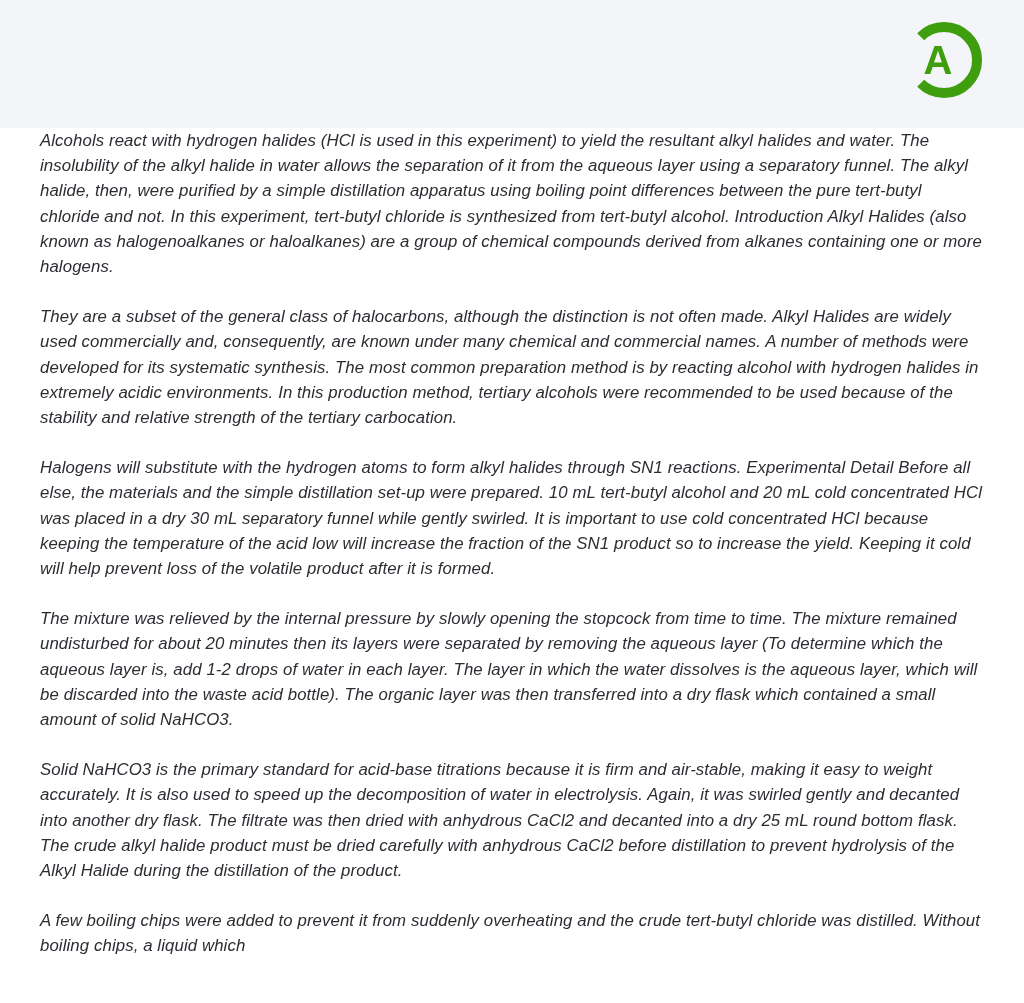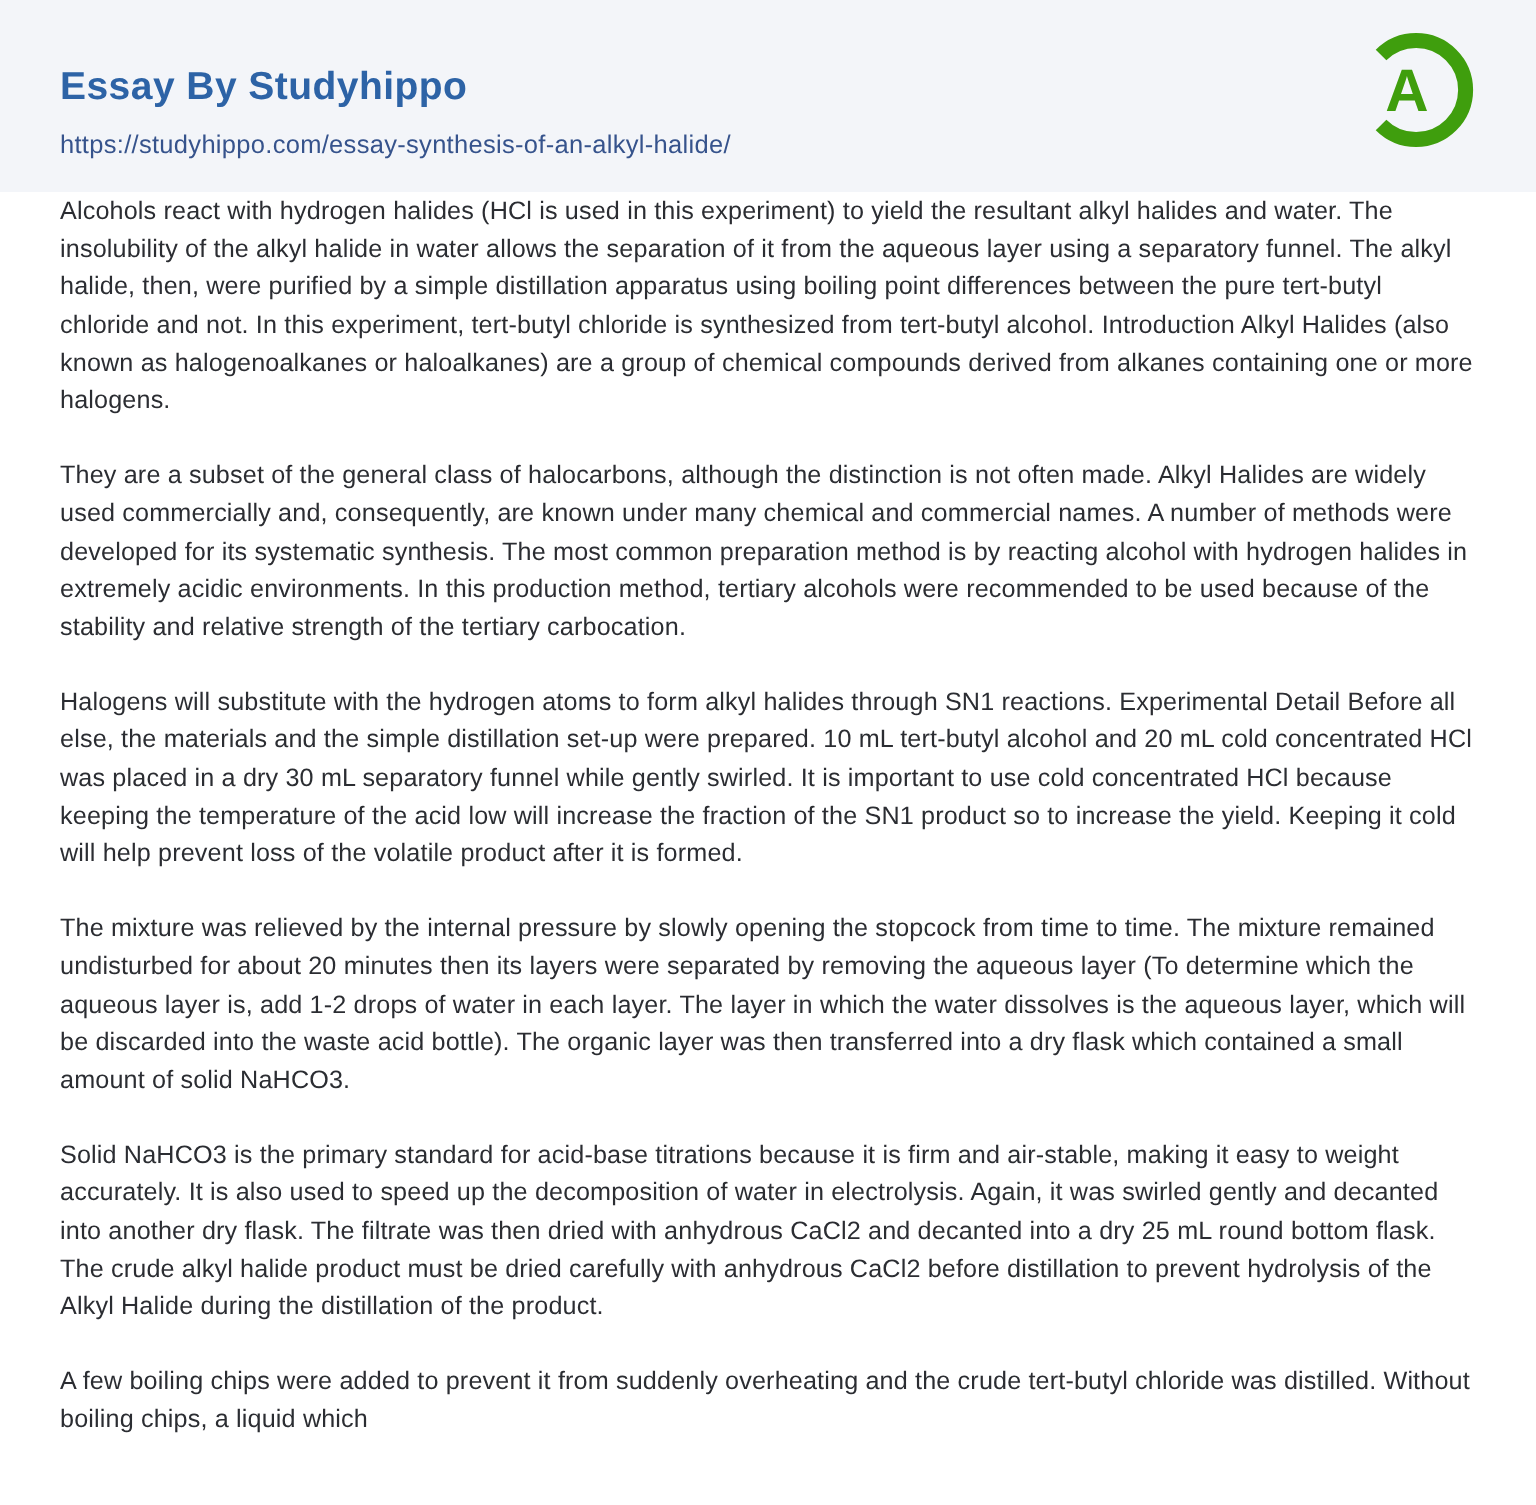--- a/index.html
+++ b/index.html
@@ -46,28 +46,27 @@
     font-weight: 800;
     color: #17181c;
     letter-spacing: 0.2px;
   }
   .essay-paragraph {
     margin: 0 0 25px 0;
     font-size: 16.8px;
     line-height: 25.2px;
     color: #2b2d32;
     letter-spacing: 0.1px;
+    font-style: italic;
   }
 </style>
 </head>
 <body>
 
 <header class="page-header">
-  <div class="brand-title">Essay By Studyhippo</div>
-  <a class="source-url">https://studyhippo.com/essay-synthesis-of-an-alkyl-halide/</a>
   <div class="logo-wrap">
     <svg width="84" height="84" viewBox="0 0 84 84">
       <path d="M 18.7 18.7 A 33 33 0 1 1 18.7 65.3" fill="none" stroke="#3f9e0d" stroke-width="10" stroke-linecap="butt"></path>
       <text x="36" y="56" text-anchor="middle" font-family="Liberation Sans, sans-serif" font-size="40" font-weight="700" fill="#3f9e0d">A</text>
     </svg>
   </div>
 </header>
 
 <main class="essay-main">
   <p class="essay-paragraph">Alcohols react with hydrogen halides (HCl is used in this experiment) to yield the resultant alkyl halides and water. The insolubility of the alkyl halide in water allows the separation of it from the aqueous layer using a separatory funnel. The alkyl halide, then, were purified by a simple distillation apparatus using boiling point differences between the pure tert-butyl chloride and not. In this experiment, tert-butyl chloride is synthesized from tert-butyl alcohol. Introduction Alkyl Halides (also known as halogenoalkanes or haloalkanes) are a group of chemical compounds derived from alkanes containing one or more halogens.</p>

